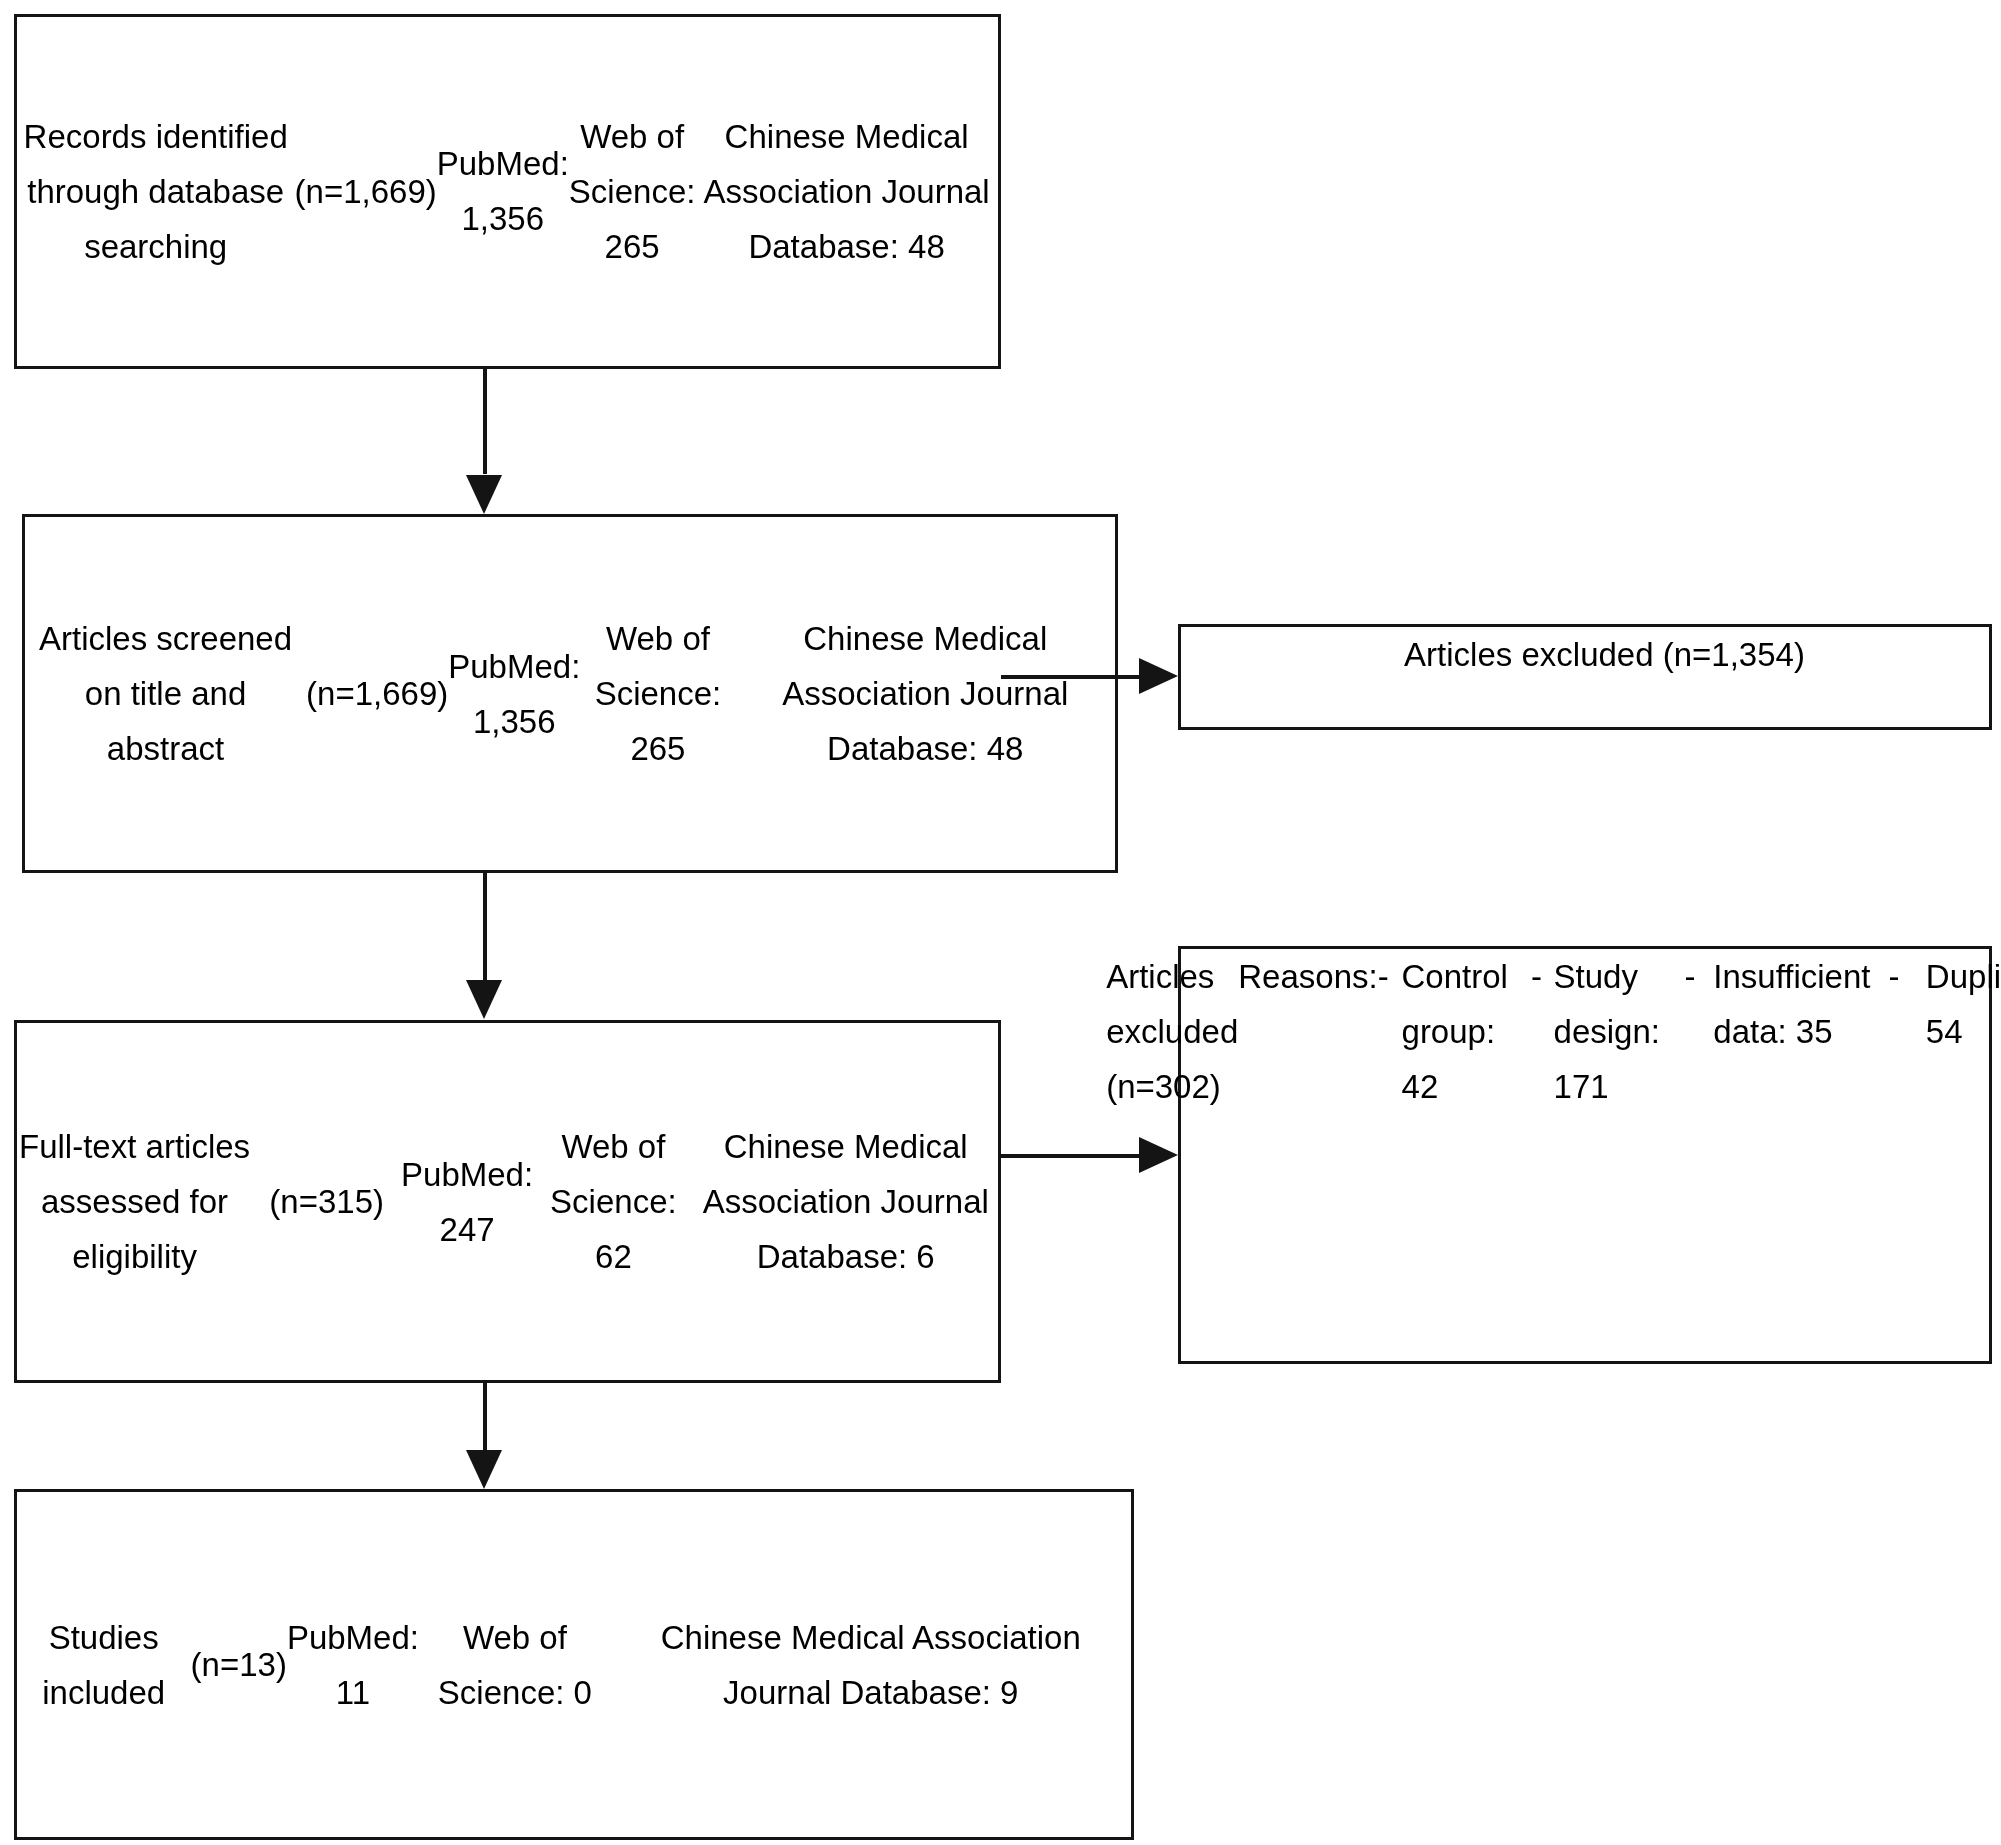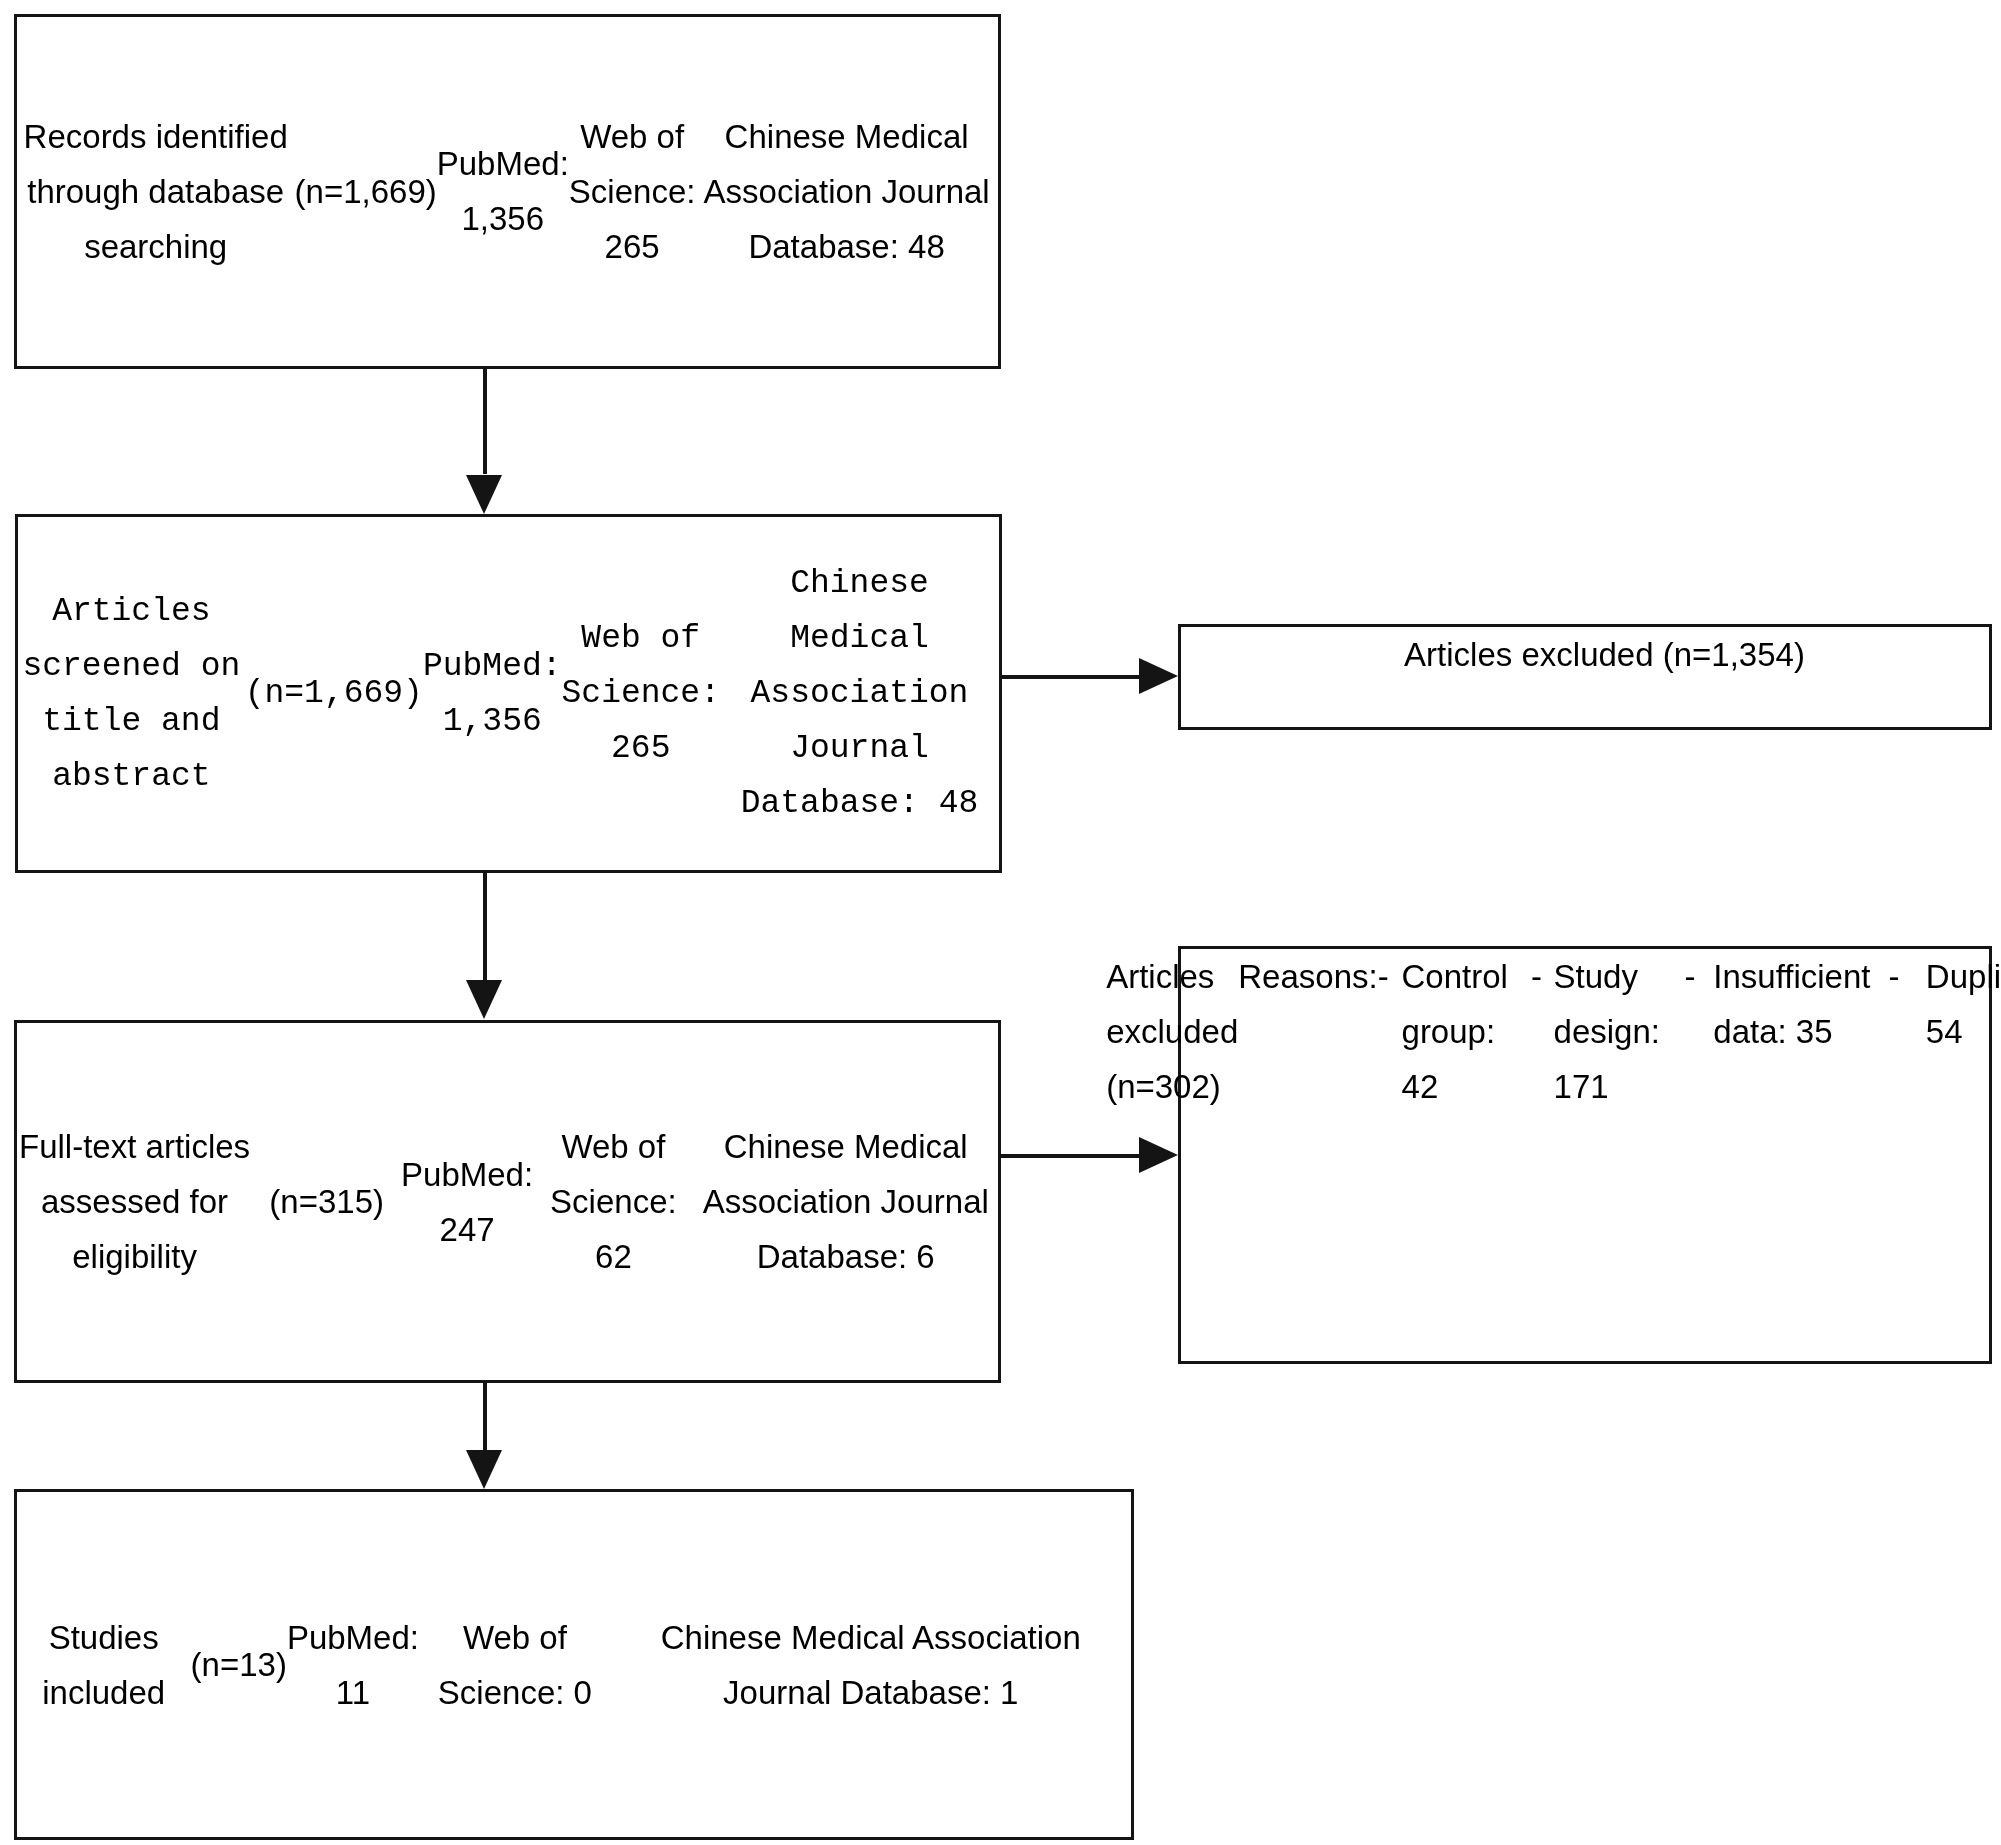--- a/index.html
+++ b/index.html
@@ -83,21 +83,21 @@
     <div class="box-line">Records identified through database searching</div>
     <div class="box-line">(n=1,669)</div>
     <div class="box-line">PubMed: 1,356</div>
     <div class="box-line">Web of Science: 265</div>
     <div class="box-line">Chinese Medical Association Journal Database: 48</div>
   </div>
 
   <div class="arrow-shaft-v" style="left:483px; top:368px; height:106px;"></div>
   <div class="arrow-head-down" style="left:466px; top:475px;"></div>
 
-  <div class="flowbox" style="left:15px; top:514px; width:987px; height:359px;font-family:Liberation Mono, monospace;">
+  <div class="flowbox" style="left:22px; top:514px; width:1096px; height:359px;">
     <div class="box-line">Articles screened on title and abstract</div>
     <div class="box-line">(n=1,669)</div>
     <div class="box-line">PubMed: 1,356</div>
     <div class="box-line">Web of Science: 265</div>
     <div class="box-line">Chinese Medical Association Journal Database: 48</div>
   </div>
 
   <div class="arrow-shaft-h" style="left:1001px; top:675px; width:140px;"></div>
   <div class="arrow-head-right" style="left:1139px; top:658px;"></div>
 
@@ -141,17 +141,17 @@
   </div>
 
   <div class="arrow-shaft-v" style="left:483px; top:1382px; height:68px;"></div>
   <div class="arrow-head-down" style="left:466px; top:1450px;"></div>
 
   <div class="flowbox" style="left:13.8px; top:1489px; width:1120px; height:351px;">
     <div class="box-line">Studies included</div>
     <div class="box-line">(n=13)</div>
     <div class="box-line">PubMed: 11</div>
     <div class="box-line">Web of Science: 0</div>
-    <div class="box-line">Chinese Medical Association Journal Database: 1</div>
+    <div class="box-line">Chinese Medical Association Journal Database: 9</div>
   </div>
 
 </div>
 
 
 </body></html>

